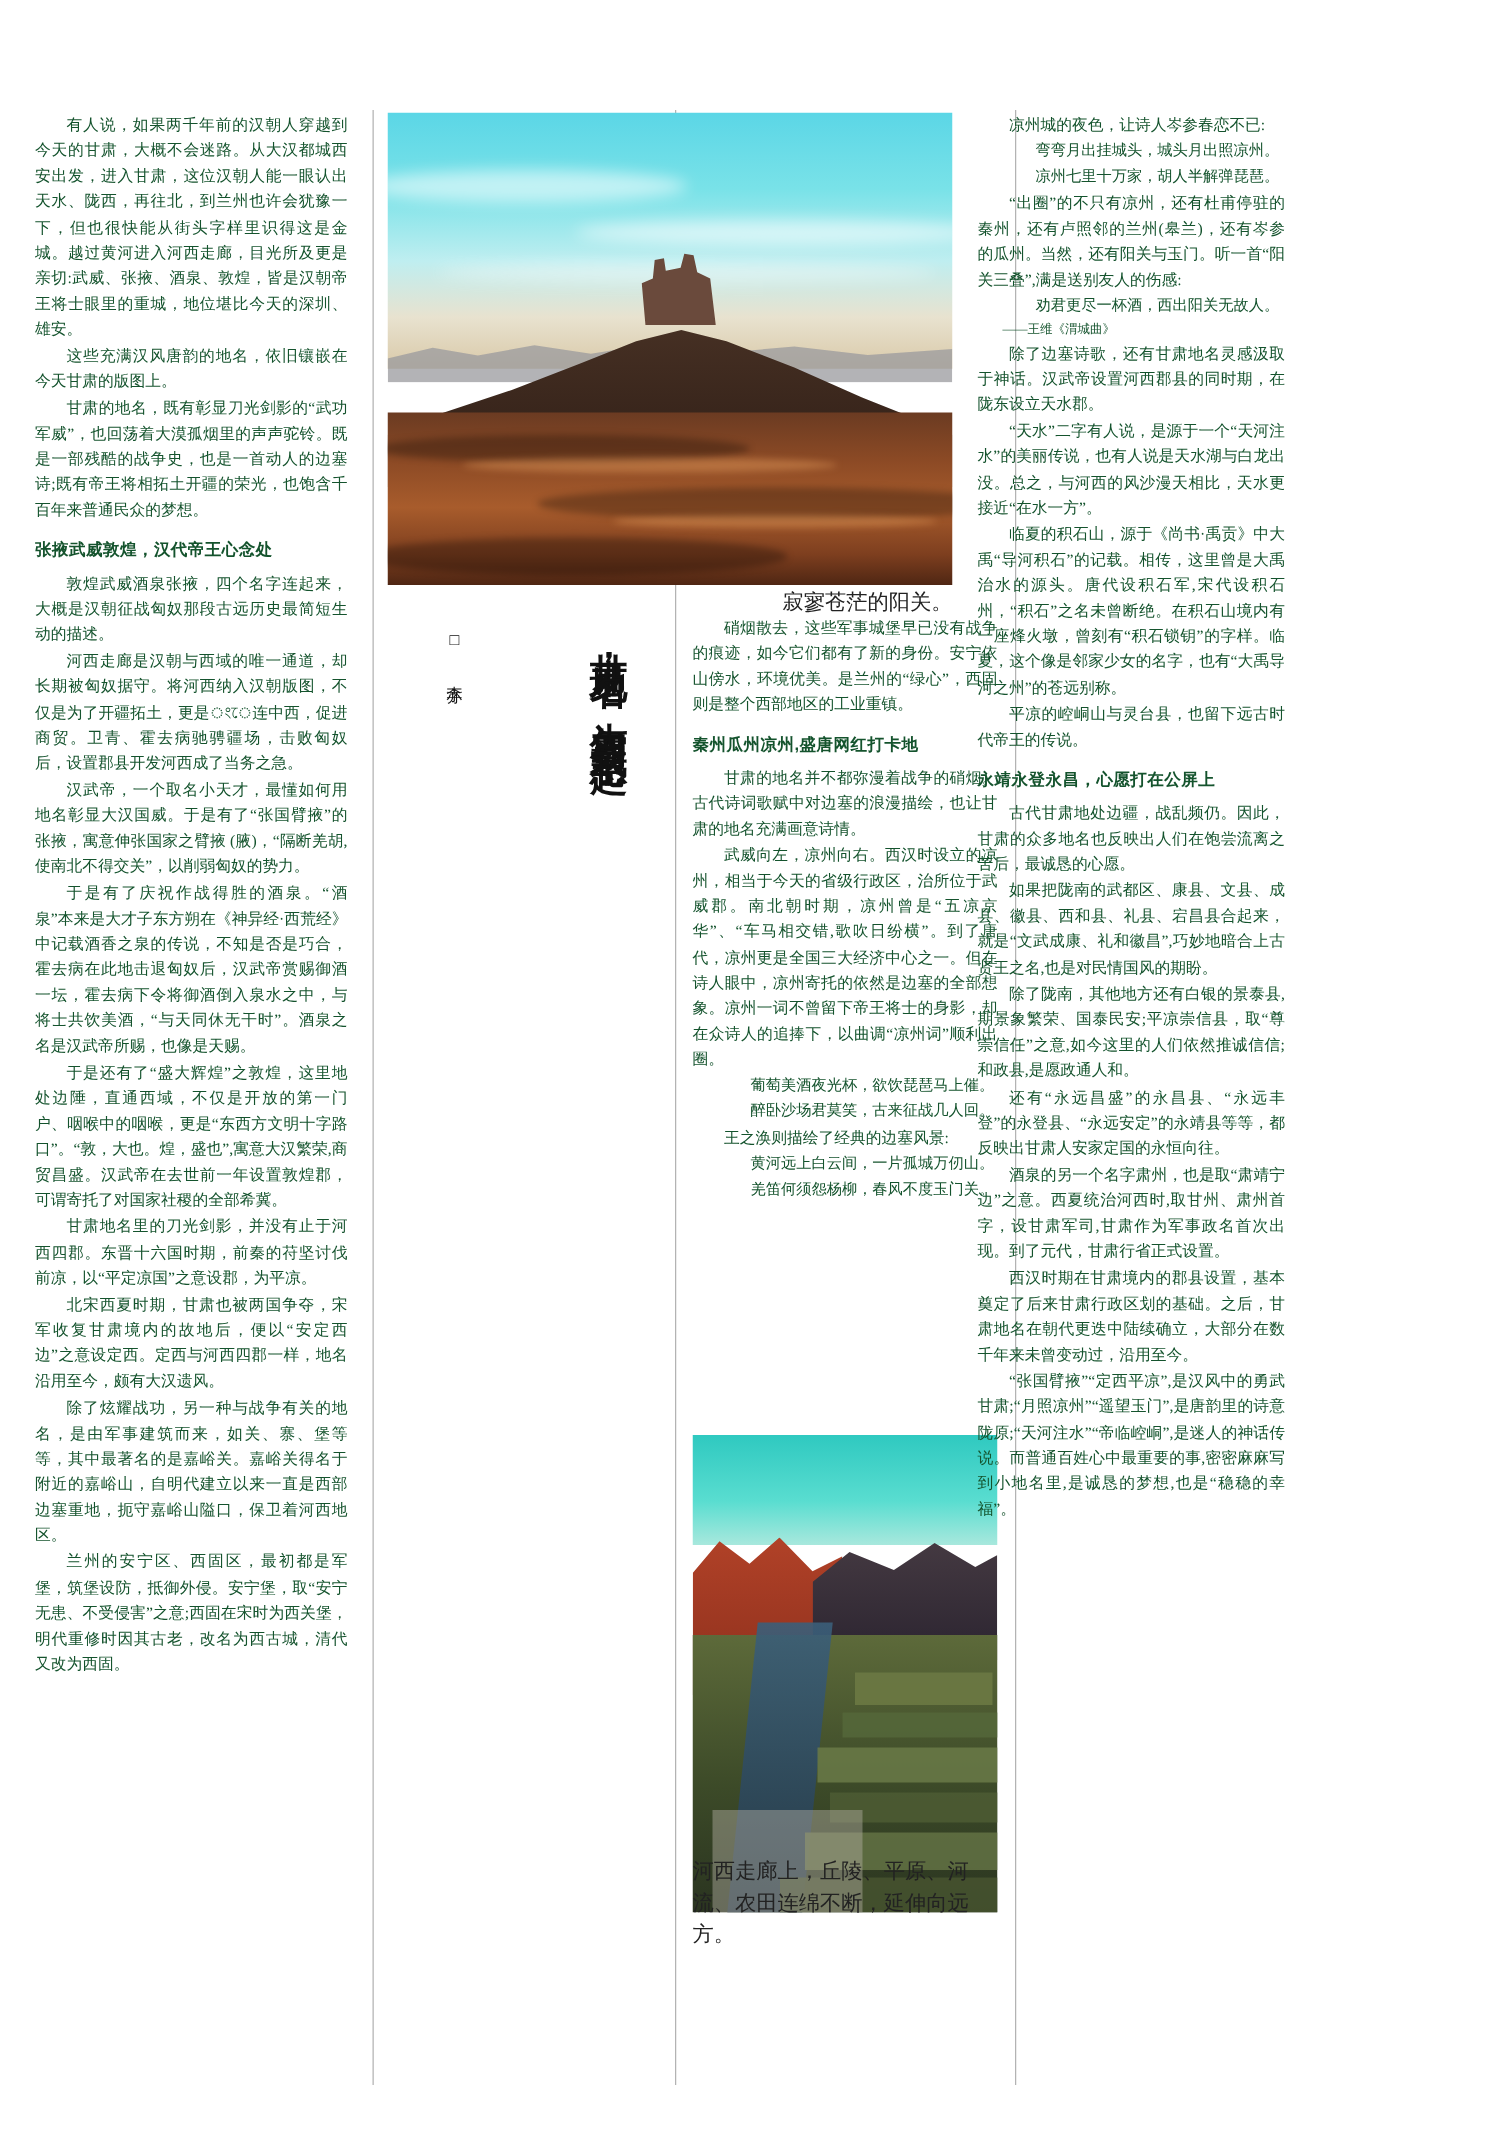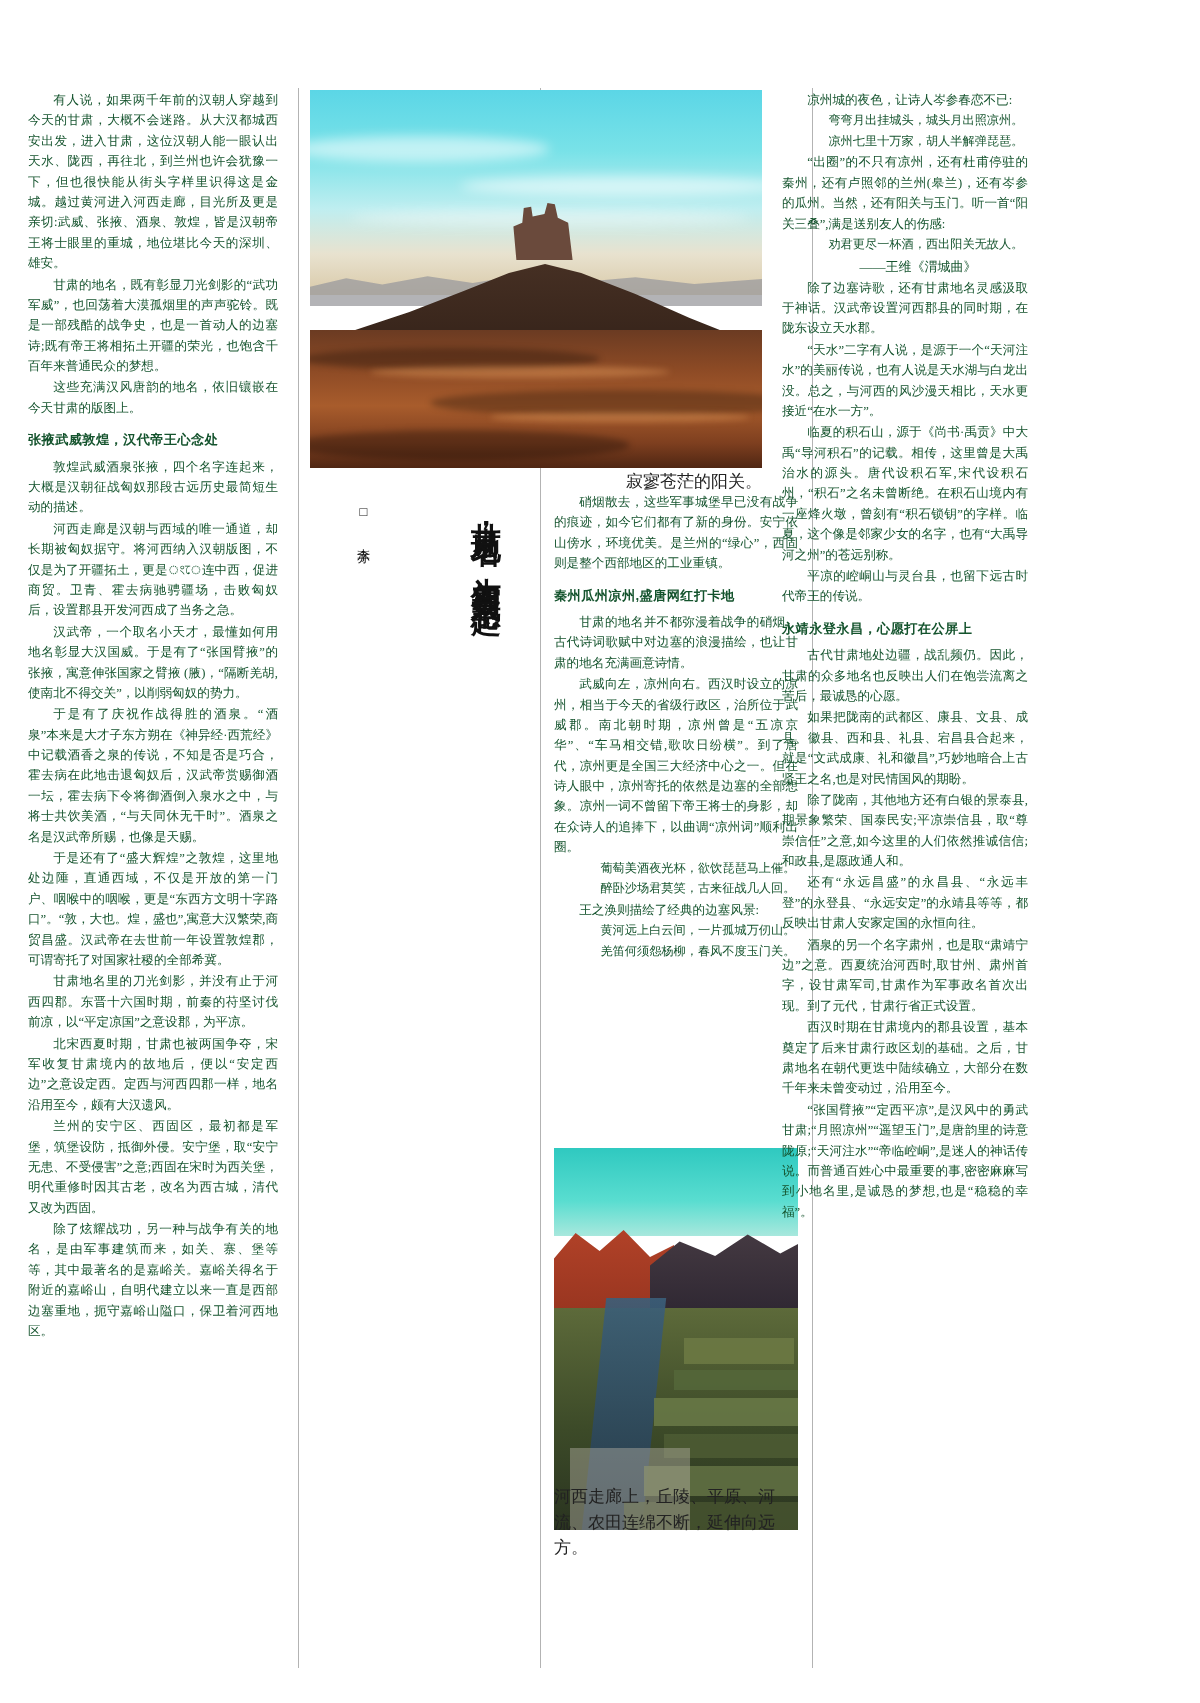--- a/index.html
+++ b/index.html
@@ -64,21 +64,21 @@
   .col p { margin:0 0 1px 0; text-indent:2em; }
   .subhead {
     font-family:"Liberation Sans", sans-serif;
     font-weight:bold; font-size:13.2px; margin:11px 0 6px 0;
     text-indent:0; letter-spacing:.4px;
   }
   .poem {
     text-indent:0; margin:2px 0 2px 0; padding-left:22px;
     font-size:12.2px; line-height:1.6;
   }
-  .attrib { text-indent:0; text-align:center; font-size:13px; margin:1px 0 3px 0; }
+  .attrib { text-indent:0; text-align:left; font-size:10px; margin:1px 0 3px 0; }
 
   
   #col1 { left:28px; width:250px; }
 
   
   #photo-top {
     position:absolute; left:310px; top:90px; width:452px; height:378px;
     overflow:hidden;
   }
   .cap {
@@ -188,32 +188,32 @@
 
 <div class="page">
 
 
   <div class="colrule" id="rule1"></div>
   <div class="colrule" id="rule2"></div>
   <div class="colrule" id="rule3"></div>
 
   <div class="col" id="col1">
     <p>有人说，如果两千年前的汉朝人穿越到今天的甘肃，大概不会迷路。从大汉都城西安出发，进入甘肃，这位汉朝人能一眼认出天水、陇西，再往北，到兰州也许会犹豫一下，但也很快能从街头字样里识得这是金城。越过黄河进入河西走廊，目光所及更是亲切:武威、张掖、酒泉、敦煌，皆是汉朝帝王将士眼里的重城，地位堪比今天的深圳、雄安。</p>
+    <p>这些充满汉风唐韵的地名，依旧镶嵌在今天甘肃的版图上。</p>
     <p>甘肃的地名，既有彰显刀光剑影的“武功军威”，也回荡着大漠孤烟里的声声驼铃。既是一部残酷的战争史，也是一首动人的边塞诗;既有帝王将相拓土开疆的荣光，也饱含千百年来普通民众的梦想。</p>
-    <p>这些充满汉风唐韵的地名，依旧镶嵌在今天甘肃的版图上。</p>
     <div class="subhead">张掖武威敦煌，汉代帝王心念处</div>
     <p>敦煌武威酒泉张掖，四个名字连起来，大概是汉朝征战匈奴那段古远历史最简短生动的描述。</p>
     <p>河西走廊是汉朝与西域的唯一通道，却长期被匈奴据守。将河西纳入汉朝版图，不仅是为了开疆拓土，更是ংে连中西，促进商贸。卫青、霍去病驰骋疆场，击败匈奴后，设置郡县开发河西成了当务之急。</p>
     <p>汉武帝，一个取名小天才，最懂如何用地名彰显大汉国威。于是有了“张国臂掖”的张掖，寓意伸张国家之臂掖 (腋)，“隔断羌胡,使南北不得交关”，以削弱匈奴的势力。</p>
     <p>于是有了庆祝作战得胜的酒泉。“酒泉”本来是大才子东方朔在《神异经·西荒经》中记载酒香之泉的传说，不知是否是巧合，霍去病在此地击退匈奴后，汉武帝赏赐御酒一坛，霍去病下令将御酒倒入泉水之中，与将士共饮美酒，“与天同休无干时”。酒泉之名是汉武帝所赐，也像是天赐。</p>
     <p>于是还有了“盛大辉煌”之敦煌，这里地处边陲，直通西域，不仅是开放的第一门户、咽喉中的咽喉，更是“东西方文明十字路口”。“敦，大也。煌，盛也”,寓意大汉繁荣,商贸昌盛。汉武帝在去世前一年设置敦煌郡，可谓寄托了对国家社稷的全部希冀。</p>
     <p>甘肃地名里的刀光剑影，并没有止于河西四郡。东晋十六国时期，前秦的苻坚讨伐前凉，以“平定凉国”之意设郡，为平凉。</p>
     <p>北宋西夏时期，甘肃也被两国争夺，宋军收复甘肃境内的故地后，便以“安定西边”之意设定西。定西与河西四郡一样，地名沿用至今，颇有大汉遗风。</p>
+    <p>除了炫耀战功，另一种与战争有关的地名，是由军事建筑而来，如关、寨、堡等等，其中最著名的是嘉峪关。嘉峪关得名于附近的嘉峪山，自明代建立以来一直是西部边塞重地，扼守嘉峪山隘口，保卫着河西地区。</p>
     <p>兰州的安宁区、西固区，最初都是军堡，筑堡设防，抵御外侵。安宁堡，取“安宁无患、不受侵害”之意;西固在宋时为西关堡，明代重修时因其古老，改名为西古城，清代又改为西固。</p>
-    <p>除了炫耀战功，另一种与战争有关的地名，是由军事建筑而来，如关、寨、堡等等，其中最著名的是嘉峪关。嘉峪关得名于附近的嘉峪山，自明代建立以来一直是西部边塞重地，扼守嘉峪山隘口，保卫着河西地区。</p>
   </div>
 
   <div id="photo-top">
     <div class="sky"></div>
     <div class="cloudband" style="left:-20px;top:46px;width:260px;height:26px;"></div>
     <div class="cloudband" style="left:150px;top:86px;width:330px;height:20px;"></div>
     <div class="cloudband" style="left:40px;top:120px;width:400px;height:16px;opacity:.7;"></div>
     <div class="mtn-far"></div>
     <div class="butte"></div>
     <div class="hill-main"></div>

